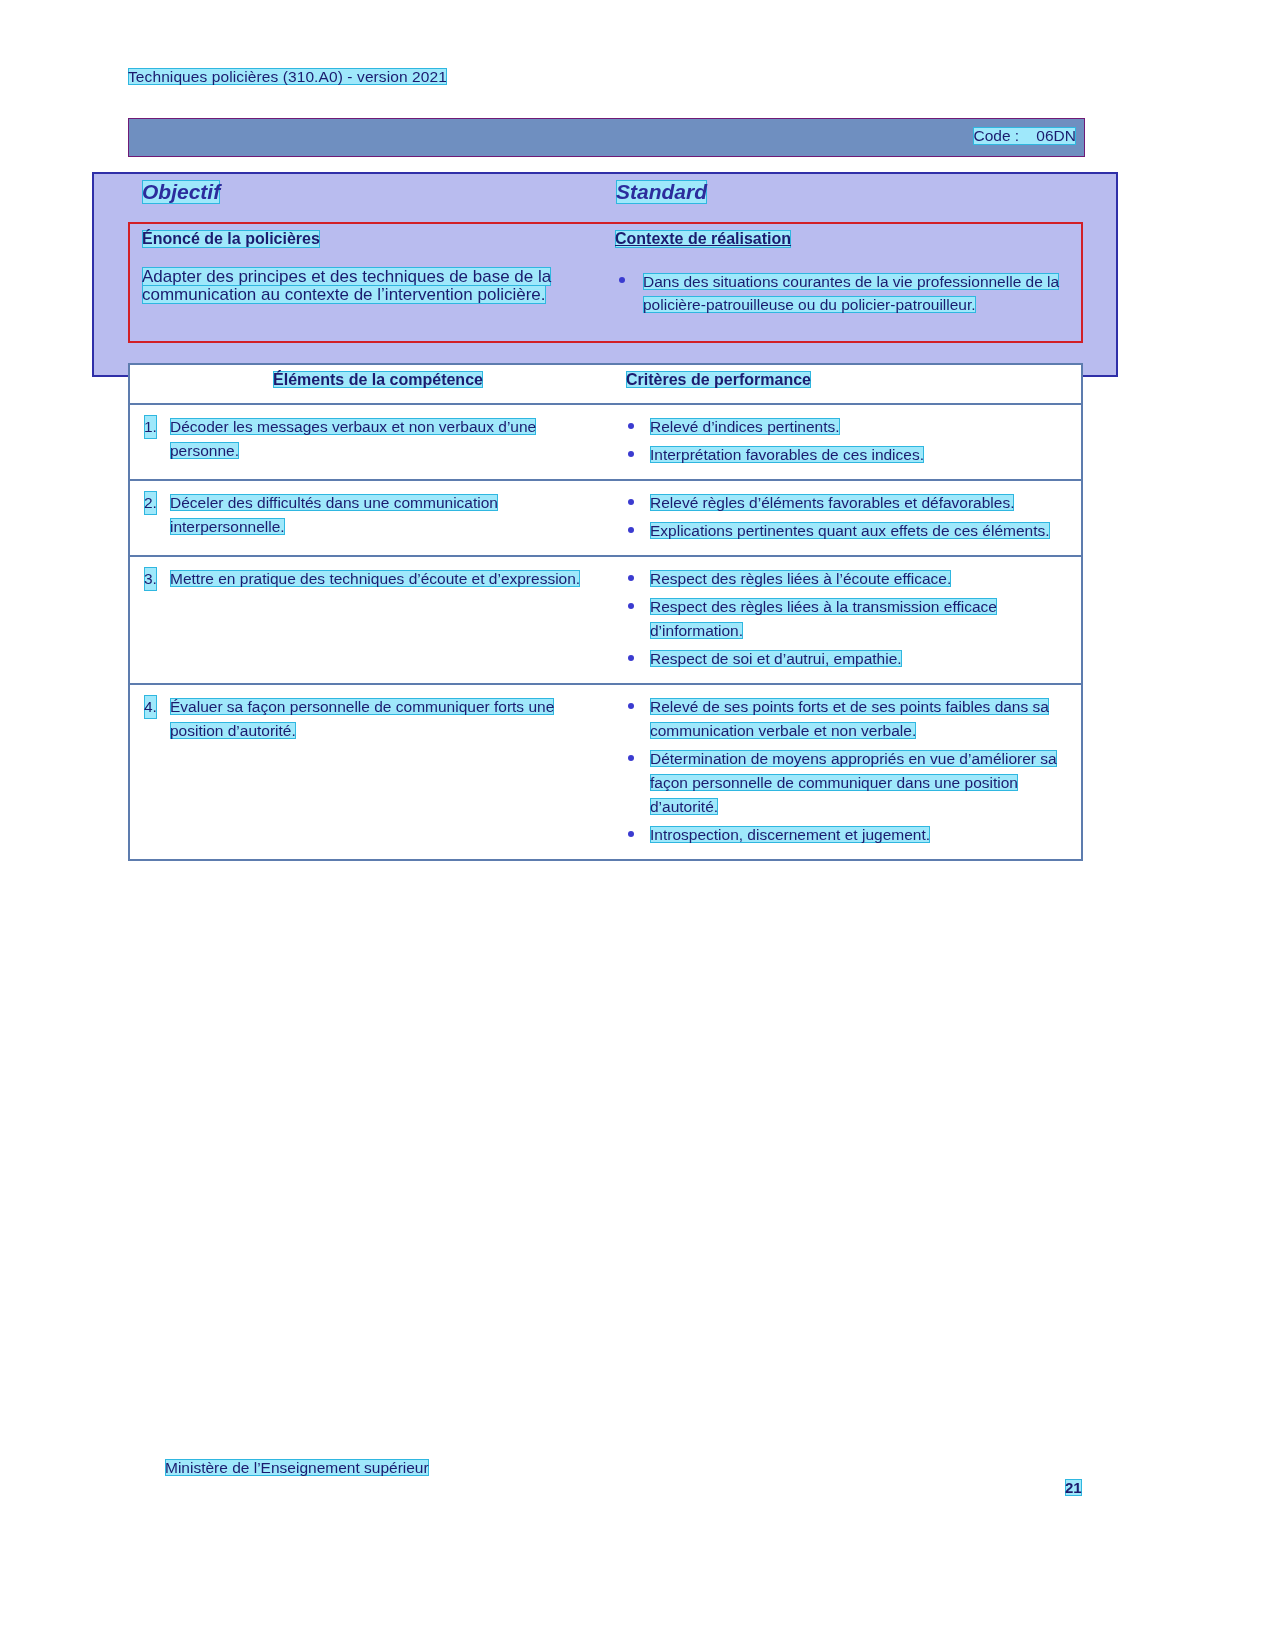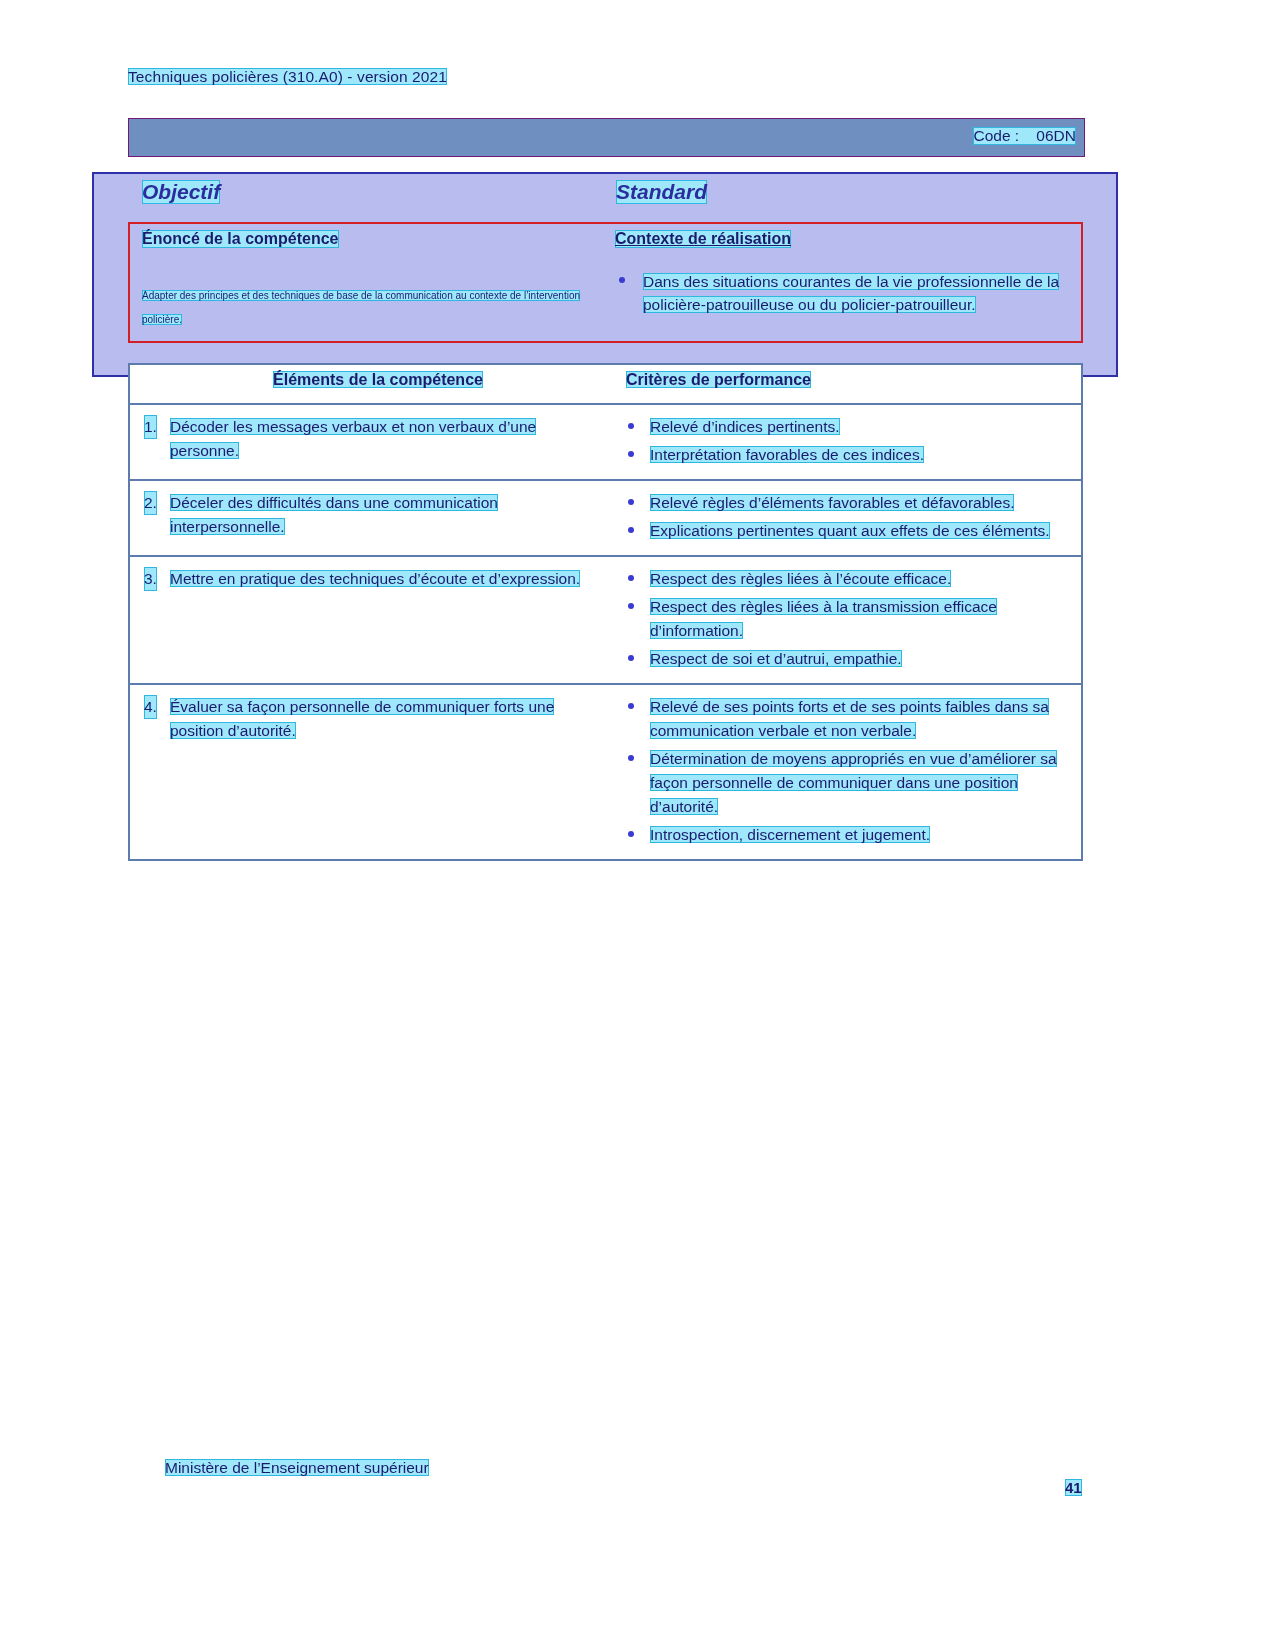--- a/index.html
+++ b/index.html
@@ -102,24 +102,24 @@
     position: absolute;
     left: 485px;
     top: 6px;
     font-size: 16px;
     font-weight: bold;
     text-decoration: underline;
   }
   .comp-body-left {
     position: absolute;
     left: 12px;
-    top: 60px;
+    top: 44px;
     width: 460px;
-    font-size: 10px;
-    line-height: 24px;
+    font-size: 17px;
+    line-height: 18px;
   }
   .comp-body-right {
     position: absolute;
     left: 485px;
     top: 46px;
     width: 450px;
     font-size: 15.5px;
     line-height: 23px;
   }
   .bullet-row {
@@ -232,21 +232,21 @@
 <div class="code-bar">
   <span class="code-text hl">Code :    06DN</span>
 </div>
 
 <div class="title-band">
   <span class="title-objectif hl">Objectif</span>
   <span class="title-standard hl">Standard</span>
 </div>
 
 <div class="comp-box">
-  <span class="comp-head-left hl">Énoncé de la compétence</span>
+  <span class="comp-head-left hl">Énoncé de la policières</span>
   <span class="comp-head-right hl">Contexte de réalisation</span>
 
   <div class="comp-body-left">
     <span class="hl">Adapter des principes et des techniques de base de la communication au contexte de l’intervention policière.</span>
   </div>
 
   <div class="comp-body-right">
     <div class="bullet-row">
       <span class="dot"></span>
       <span class="hl">Dans des situations courantes de la vie professionnelle de la policière-patrouilleuse ou du policier-patrouilleur.</span>
@@ -348,14 +348,14 @@
       </div>
     </div>
   </div>
 
 </div>
 
 <div class="footer-left">
   <span class="hl">Ministère de l’Enseignement supérieur</span>
 </div>
 <div class="footer-page">
-  <span class="hl">41</span>
+  <span class="hl">21</span>
 </div>
 
 </body></html>

